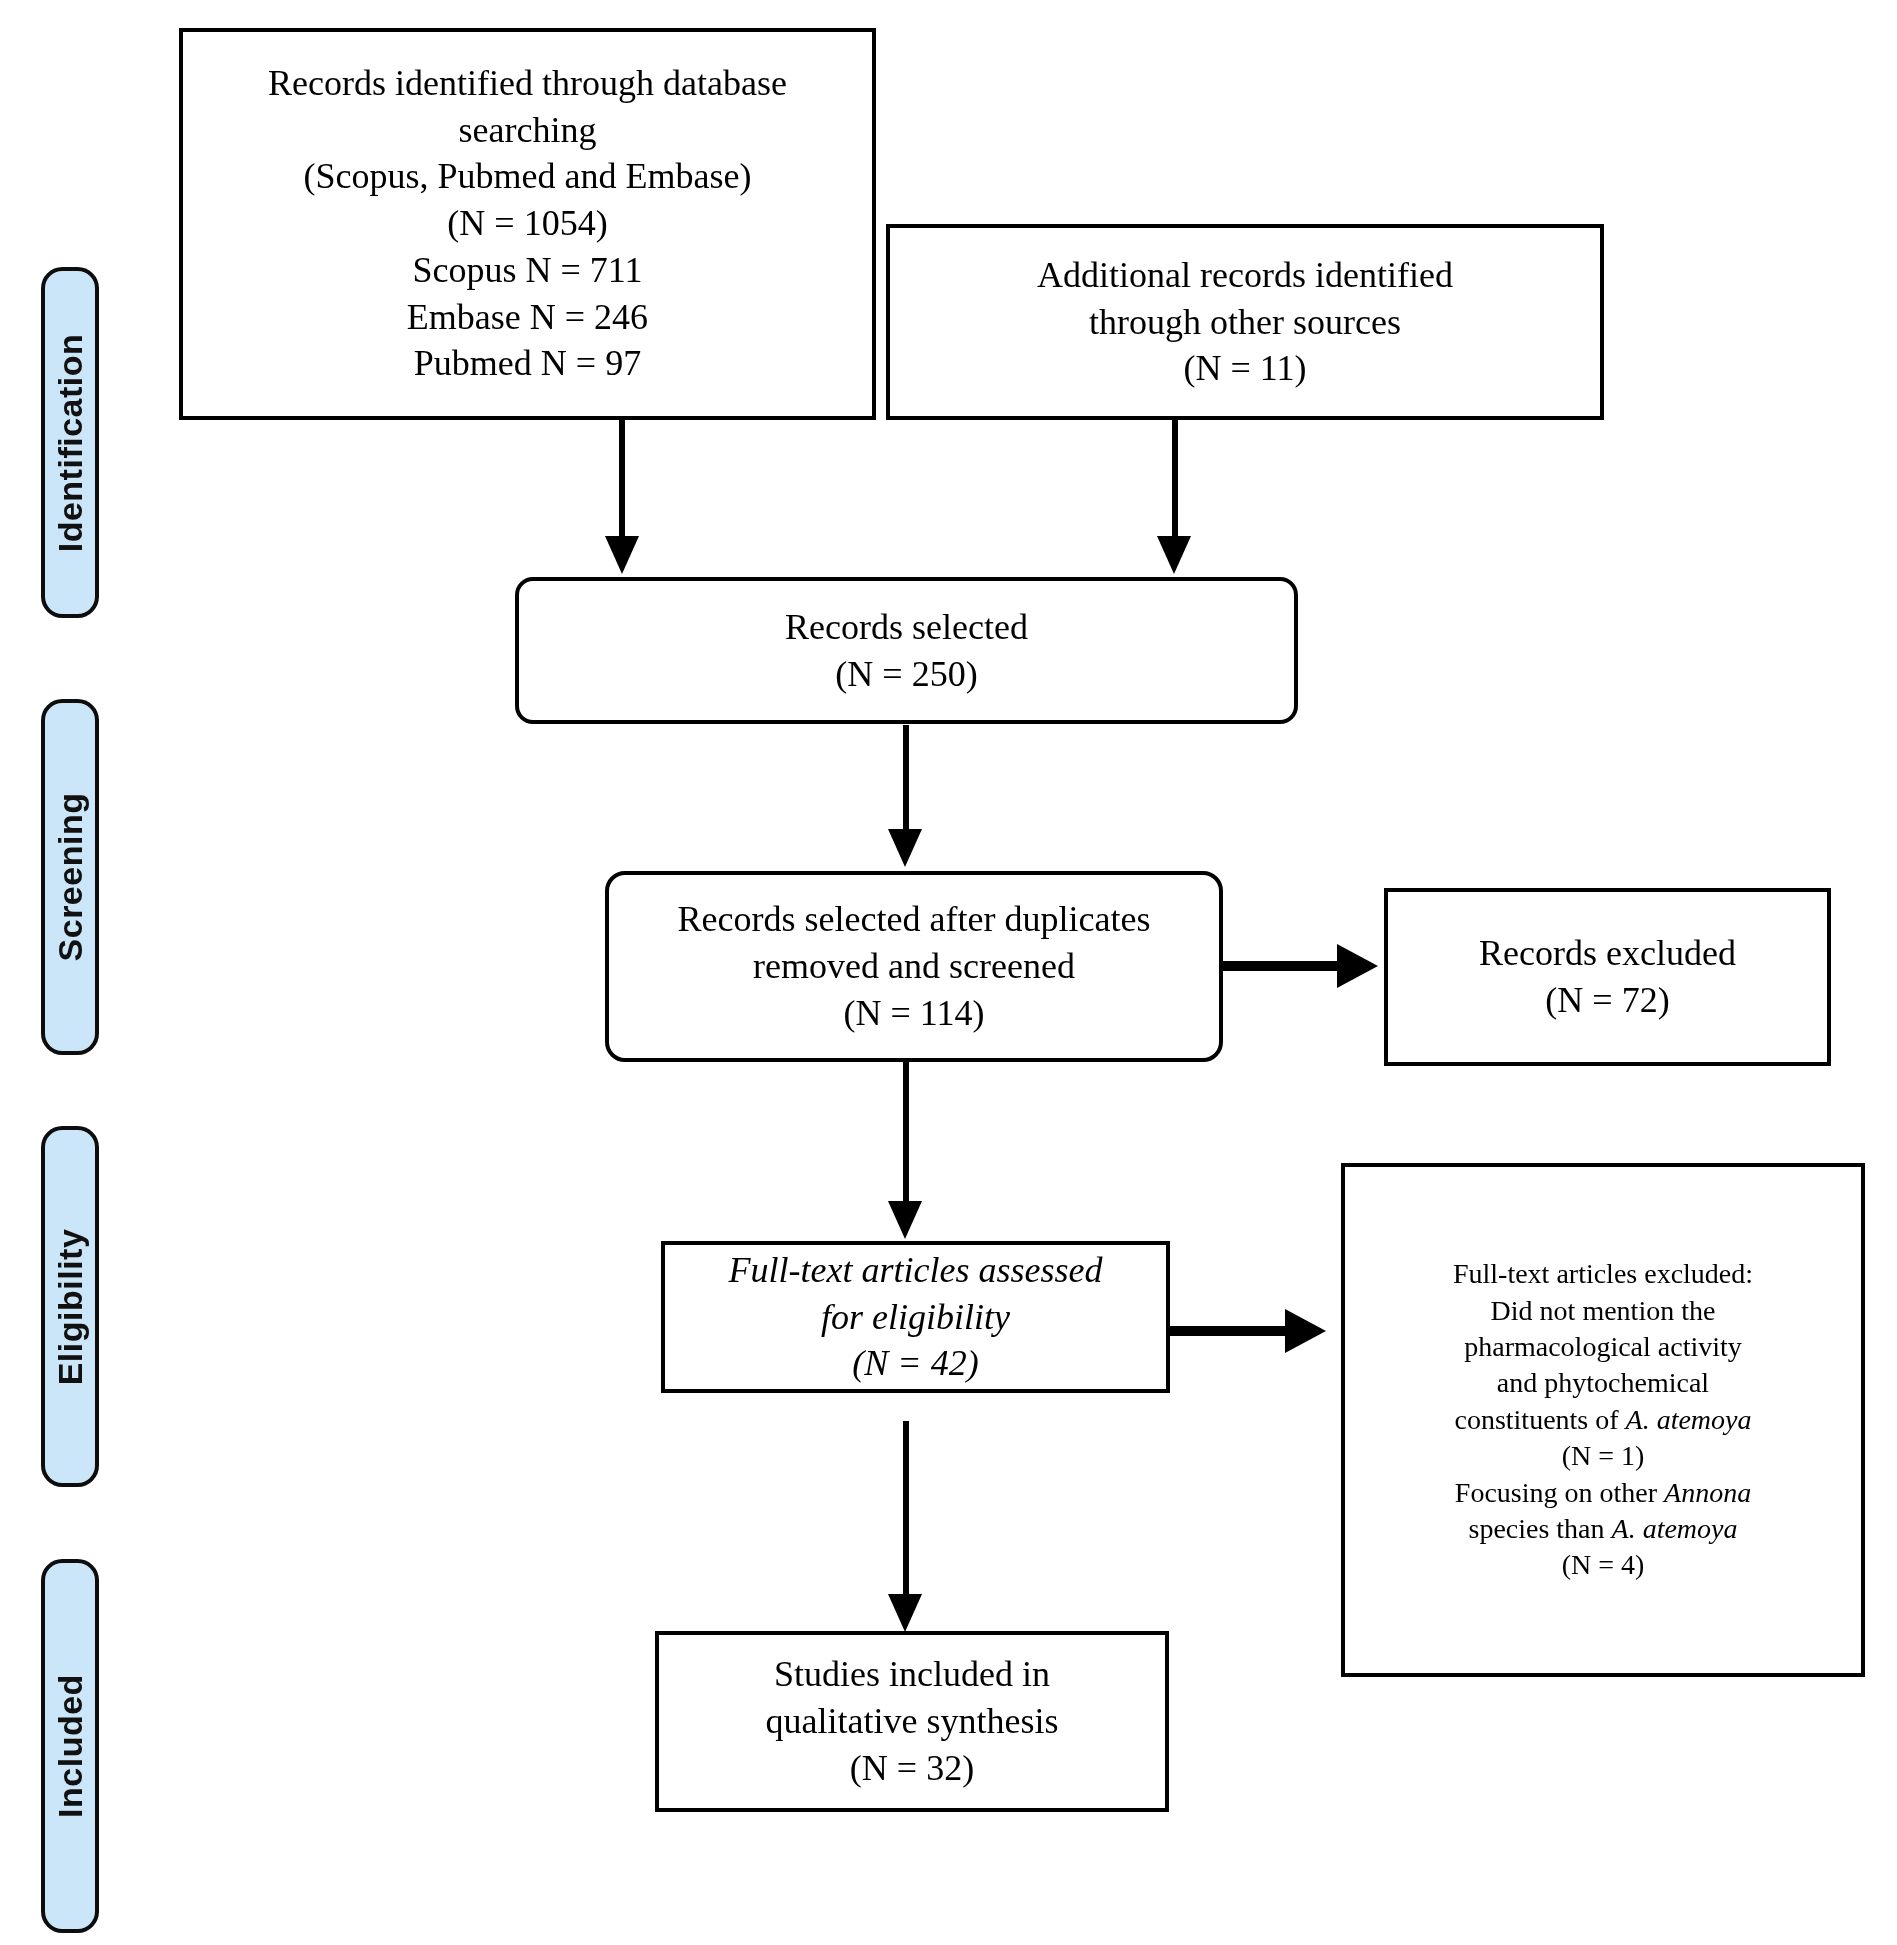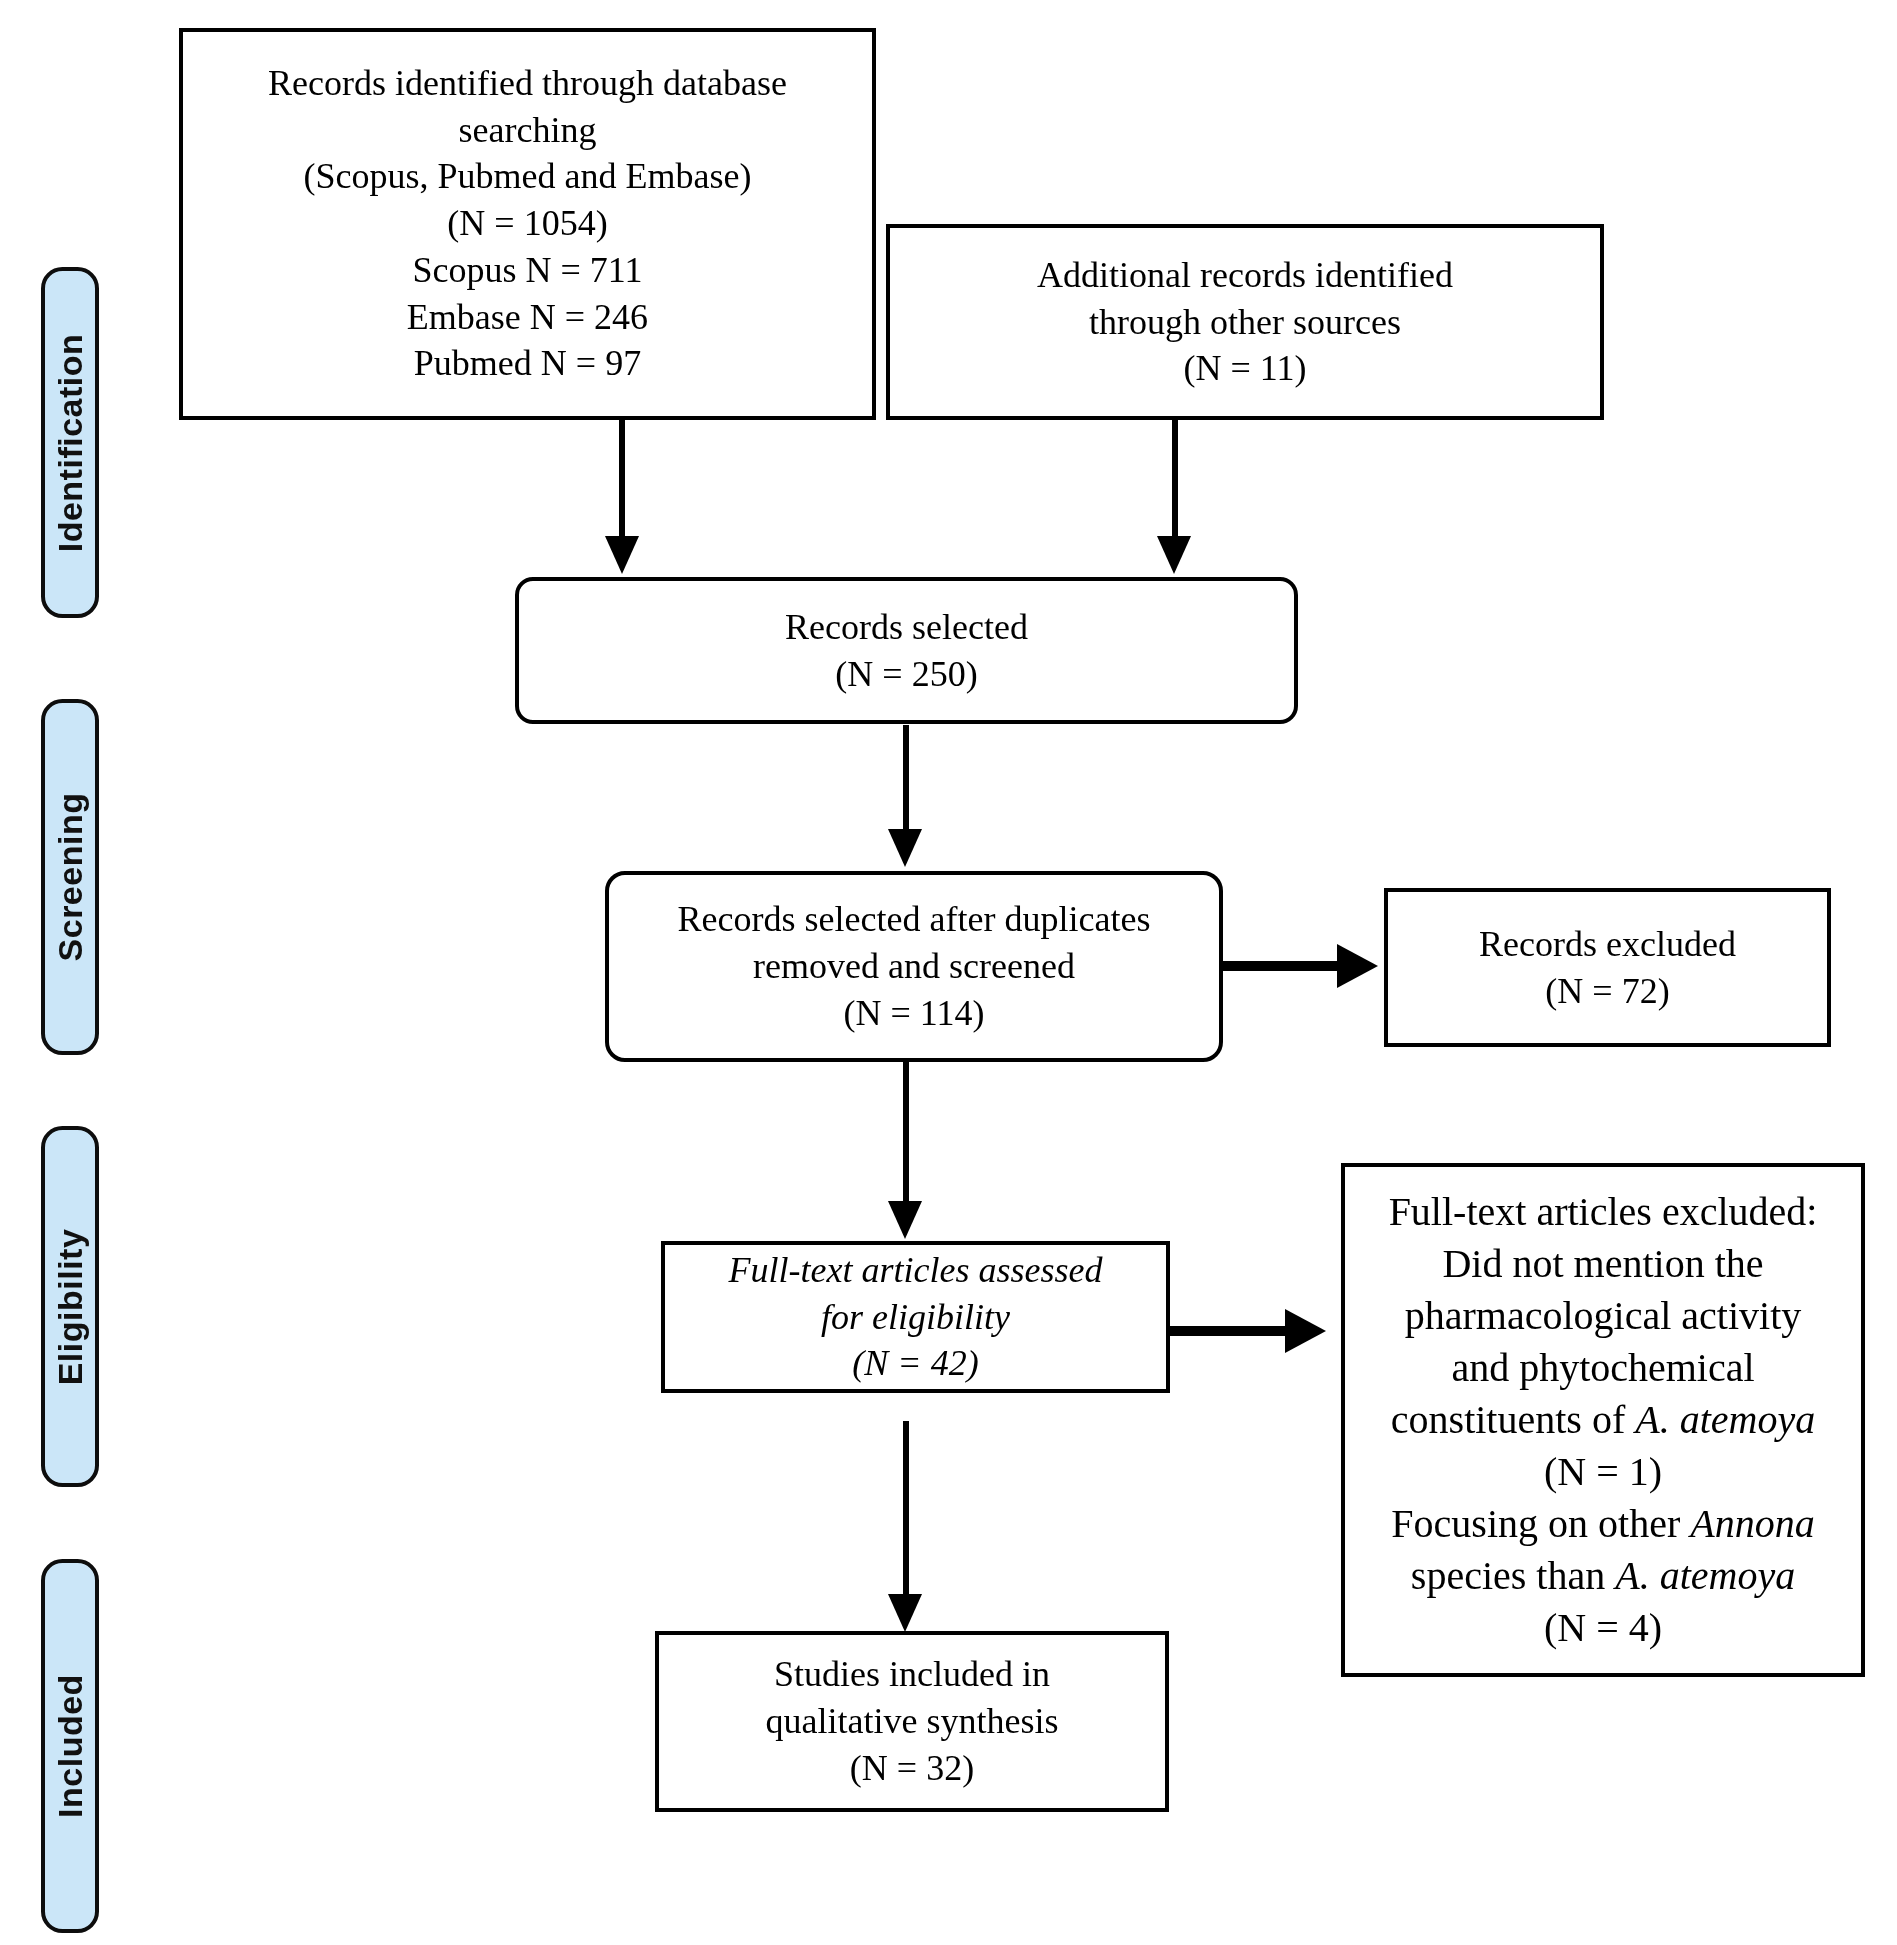--- a/index.html
+++ b/index.html
@@ -124,38 +124,38 @@
 
 <div class="box" style="left:605px; top:871px; width:618px; height:191px;border-radius:20px;">
   <span class="txt">Records selected after duplicates
 removed and screened
 (N = 114)</span>
 </div>
 
 <div class="hline" style="left:1223px; top:961px; width:122px; height:9.7px;"></div>
 <div class="harrow" style="left:1337px; top:944px;"></div>
 
-<div class="box" style="left:1384px; top:888px; width:447px; height:159px;">
+<div class="box" style="left:1384px; top:888px; width:447px; height:178px;">
   <span class="txt">Records excluded
 (N = 72)</span>
 </div>
 
 <div class="vline" style="left:903px; top:1061px; width:5.6px; height:145px;"></div>
 <div class="varrow" style="left:888px; top:1201px;"></div>
 
 <div class="box" style="left:661px; top:1241px; width:509px; height:152px;font-style:italic;">
   <span class="txt">Full-text articles assessed
 for eligibility
 (N = 42)</span>
 </div>
 
 <div class="hline" style="left:1170px; top:1326px; width:122px; height:9.7px;"></div>
 <div class="harrow" style="left:1285px; top:1309px;"></div>
 
-<div class="box" style="left:1341px; top:1163px; width:524px; height:514px; font-size:40px;">
+<div class="box" style="left:1341px; top:1163px; width:524px; height:514px; font-size:28px;">
   <span class="txt"><span>Full-text articles excluded:</span><br><span>Did not mention the</span><br><span>pharmacological activity</span><br><span>and phytochemical</span><br><span>constituents of </span><em>A. atemoya</em><br><span>(N = 1)</span><br><span>Focusing on other </span><em>Annona</em><br><span>species than </span><em>A. atemoya</em><br><span>(N = 4)</span></span>
 </div>
 
 <div class="vline" style="left:903px; top:1421px; width:5.6px; height:178px;"></div>
 <div class="varrow" style="left:888px; top:1594px;"></div>
 
 <div class="box" style="left:655px; top:1631px; width:514px; height:181px;">
   <span class="txt">Studies included in
 qualitative synthesis
 (N = 32)</span>

